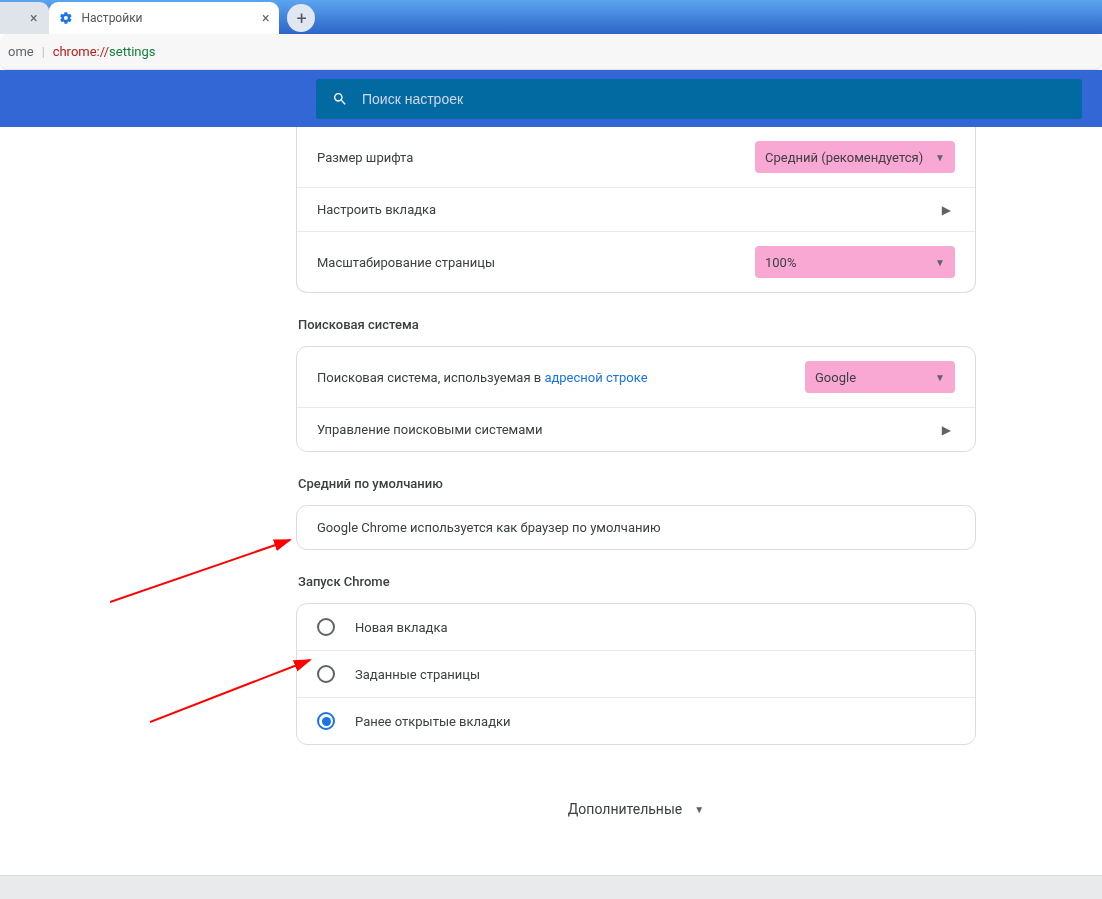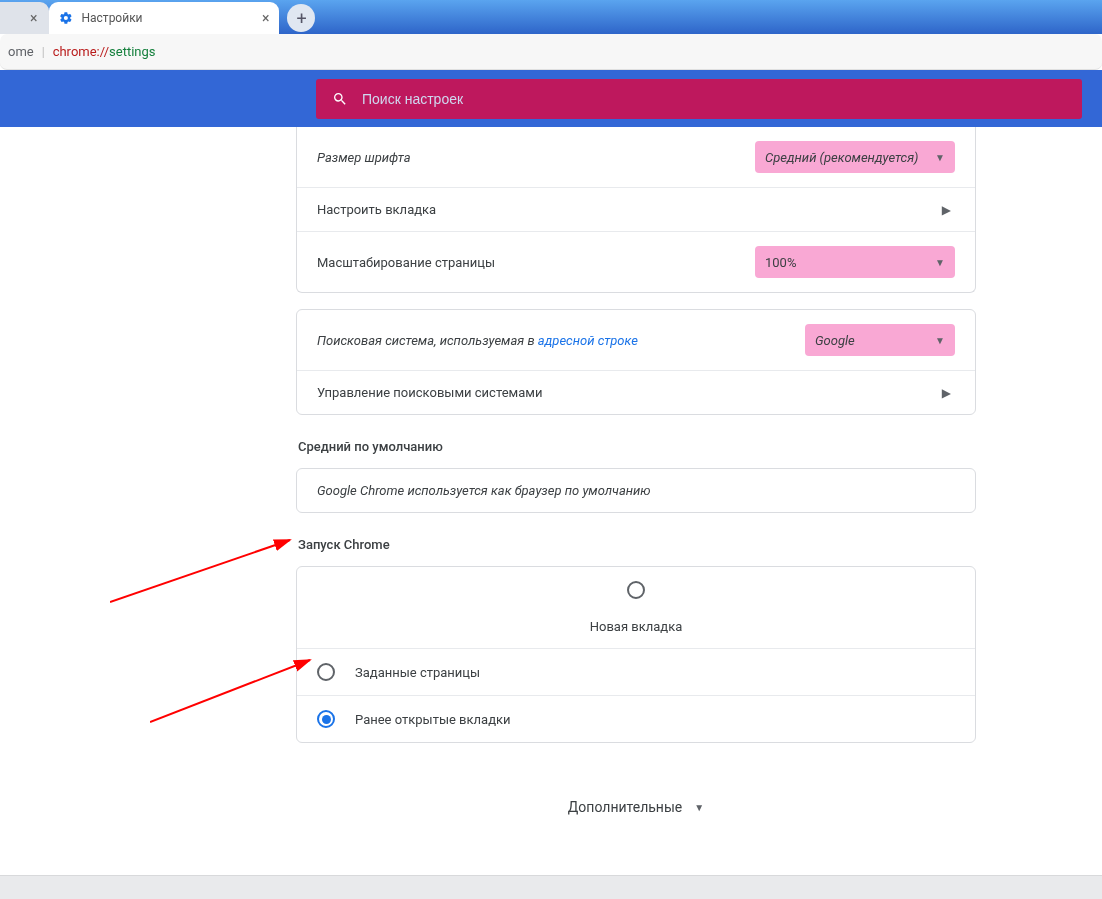--- a/index.html
+++ b/index.html
@@ -17,44 +17,44 @@
   .new-tab-btn { width: 28px; height: 28px; margin-left: 8px; margin-bottom: 2px; border-radius: 50%; background: #e0e7f1; color: #556; display:flex; align-items:center; justify-content:center; font-size:18px; cursor:pointer; position:relative;}
 
   
   .addr-bar { height: 36px; background: #f7f7f7; border-bottom: 1px solid #e0e0e0; display:flex; align-items:center; padding: 0 8px; gap: 8px; color:#606368;border-radius:7px;}
   .addr-bar .sep { color: #bbb; font-size: 12px;}
   .addr-url .grey { color:#15803d; }
   .addr-url .dim { color:#b91c1c; }
 
   
   .settings-top { height: 57px; background: #3367d6; display:flex; align-items:center; padding: 0 20px; }
-  .search-wrap { margin-left: 296px; width: 787px; height: 40px; background: #be185d; border-radius: 3px; display:flex; align-items:center; padding: 0 16px; gap: 14px; }
+  .search-wrap { margin-left: 296px; width: 787px; height: 40px; background: #0369a1; border-radius: 3px; display:flex; align-items:center; padding: 0 16px; gap: 14px; }
   .search-wrap .mag { color:#fff; width:16px; height:16px; flex: none;}
   .search-wrap input { flex:1; background: transparent; border: none; outline: none; color: #fff; font-size:14px;}
   .search-wrap input::placeholder { color: #cfd8ef; }
 
   
   .content-area { background:#fff; padding:0; height: calc(899px - 34px - 36px - 57px - 24px); overflow:auto; }
   .center-col { width: 680px; margin-left: 296px; padding-top: 0; padding-bottom: 40px;}
 
-  .card { border: 1px solid #dadce0; border-radius: 6px; background:#fff; margin-bottom: 16px;}
+  .card { border: 1px solid #dadce0; border-radius: 11px; background:#fff; margin-bottom: 16px;}
   .card.first { border-top-left-radius: 0; border-top-right-radius: 0; border-top: none;}
   .row { display:flex; align-items:center; justify-content:space-between; padding: 14px 20px; border-top: 1px solid #e8eaed; font-size: 13px; color:#3c4043;}
-  .row:first-child { border-top: none; font-style: italic; }
+  .row:first-child { border-top: none; }
   .row .label { flex:1; }
   .row .link { color:#1a73e8; }
   .dropdown { min-width: 200px; height: 32px; background:#f9a8d4; border-radius:4px; display:flex; align-items:center; justify-content:space-between; padding:0 10px; color:#3c4043; font-size:13px; cursor:pointer;}
   .dropdown .tri { color:#5f6368; font-size:10px;}
   .arrow-right { color:#5f6368; font-size:12px; padding: 0 4px;}
 
   .section-title { font-size: 13px; color:#3c4043; margin: 24px 0 14px 2px; font-weight:500;}
 
   
   .radio-row { display:flex; align-items:center; gap: 20px; padding: 14px 20px; border-top:1px solid #e8eaed; cursor:pointer;}
-  .radio-row:first-child{border-top:none;flex-direction:column;}
+  .radio-row:first-child{border-top:none;}
   .radio { width:18px; height:18px; border:2px solid #5f6368; border-radius:50%; display:flex; align-items:center; justify-content:center; flex:none;}
   .radio.checked { border-color:#1a73e8; }
   .radio.checked::after { content:""; width:9px; height:9px; border-radius:50%; background:#1a73e8; }
 
   .advanced-toggle { display:flex; align-items:center; justify-content:center; gap:12px; margin-top: 56px; color:#3c4043; font-size:14px; cursor:pointer;}
 
   
   .bottom-band { position:absolute; left:0; right:0; bottom:0; height:24px; background:#e9eaec; border-top:1px solid #d8d9db;}
 
   
@@ -116,20 +116,21 @@
       </div>
       <div class="row">
         <span class="label">Масштабирование страницы</span>
         <div class="dropdown">
           <span>100%</span>
           <span class="tri">▼</span>
         </div>
       </div>
     </div>
 
+    <div class="section-title">Поисковая система</div>
     <div class="card">
       <div class="row">
         <span class="label">
           <span>Поисковая система, используемая в </span><span class="link">адресной строке</span>
         </span>
         <div class="dropdown" style="min-width:150px">
           <span>Google</span>
           <span class="tri">▼</span>
         </div>
       </div>

